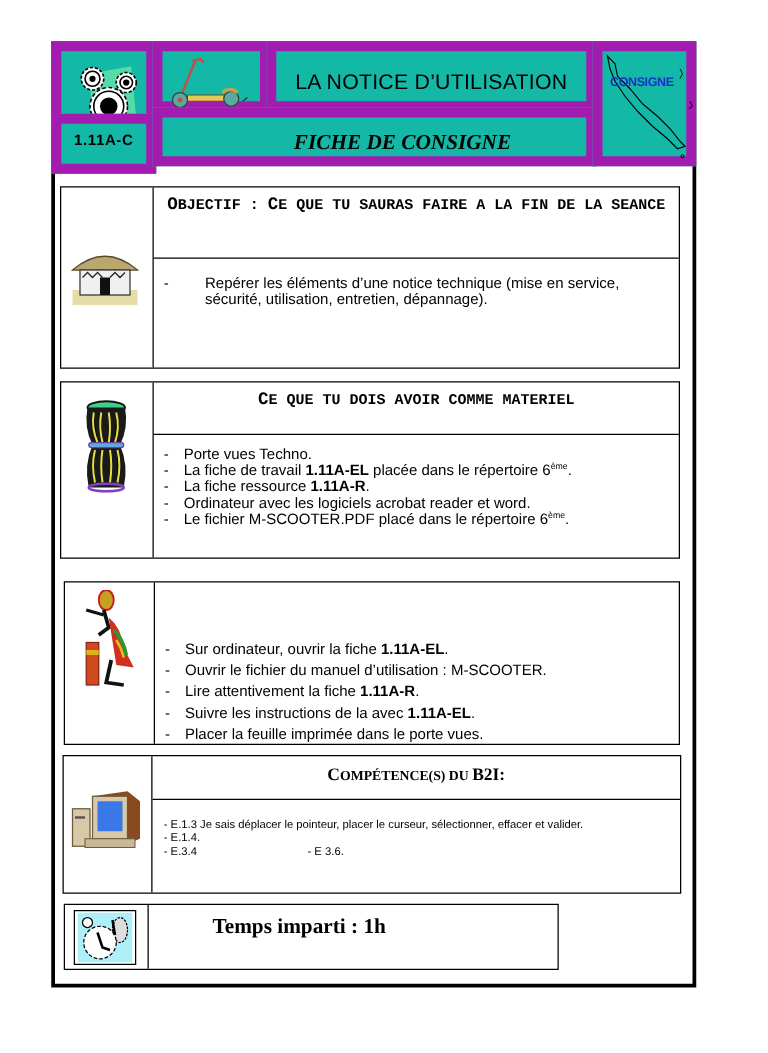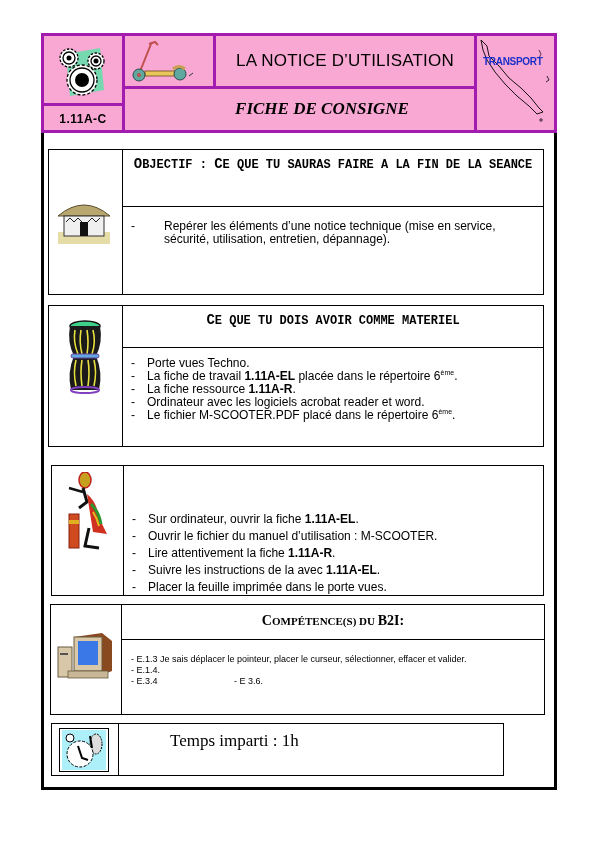--- a/index.html
+++ b/index.html
@@ -1,19 +1,19 @@
 <!DOCTYPE html>
 <html><head>
   <meta charset="utf-8">
   <style>
     html, body { margin: 0; padding: 0; background: #ffffff; }
     body { width: 614px; height: 842px; position: relative; overflow: hidden; font-family: "Liberation Sans", sans-serif; color: #000; }
     .abs { position: absolute; box-sizing: border-box; }
     .frame { left: 41px; top: 33px; width: 516px; height: 757px; border: 3px solid #000; }
-    .hdr-cell { border: 3px solid #a21caf; background: #f9a8d4; }
+    .hdr-cell { border: 8px solid #a21caf; background: #14b8a6; }
     .title-main { font-size: 17px; text-align: center; line-height: 50px; letter-spacing: 0.2px; }
     .title-sub { font-family: "Liberation Serif", serif; font-weight: bold; font-style: italic; font-size: 17px; text-align: center; line-height: 40px; padding-left: 45px; }
     .code { font-family: "Liberation Sans", sans-serif; font-weight: bold; font-size: 12px; text-align: center; line-height: 27px; letter-spacing: 0.5px; }
     .transport { color: #1b2fc9; font-weight: bold; font-size: 10px; letter-spacing: -0.3px; }
     .sec-box { border: 1px solid #000; background: #fff; }
     .sec-icon { border-right: 1px solid #000; }
     .sec-head { border-bottom: 1px solid #000; font-weight: bold; text-align: center; font-size: 12px; font-family: Liberation Mono, monospace; }
     .sc-big { font-size: 14px; }
     .sec-body { font-size: 12px; line-height: 13px; }
     .li { position: relative; padding-left: 24px; }
@@ -39,21 +39,21 @@
       <circle cx="52" cy="25" r="8" stroke-dasharray="2.5 1.5"></circle>
       <circle cx="52" cy="25" r="5"></circle>
       <circle cx="38" cy="44" r="15" stroke-dasharray="3 2"></circle>
       <circle cx="38" cy="44" r="12"></circle>
     </g>
     <circle cx="25" cy="22" r="2.5" fill="#000"></circle>
     <circle cx="52" cy="25" r="2.5" fill="#000"></circle>
     <circle cx="38" cy="44" r="7" fill="#000"></circle>
   </svg>
 </div>
-<div class="abs hdr-cell code" style="left:41px;top:103px;width:84px;height:30px;">1.11A-C</div>
+<div class="abs hdr-cell code" style="left:41px;top:91px;width:84px;height:48px;">1.11A-C</div>
 
 <div class="abs hdr-cell" style="left:122px;top:33px;width:94px;height:56px;">
   <svg width="88" height="50" viewBox="0 0 88 50">
     <path d="M24 8 L30 6 L33 9" stroke="#c0504d" stroke-width="2" fill="none"></path>
     <line x1="26" y1="8" x2="14" y2="38" stroke="#c0504d" stroke-width="2"></line>
     <rect x="20" y="35" width="30" height="5" fill="#e8c65a" stroke="#6a4a1a" stroke-width="0.8"></rect>
     <circle cx="14" cy="39" r="6" fill="#5fa8a0" stroke="#2a4a48" stroke-width="1"></circle>
     <circle cx="14" cy="39" r="2" fill="#c0504d"></circle>
     <circle cx="55" cy="38" r="6" fill="#5fa8a0" stroke="#2a4a48" stroke-width="1"></circle>
     <path d="M48 33 Q54 28 60 33" stroke="#c8a050" stroke-width="3" fill="none"></path>
@@ -65,21 +65,21 @@
 
 <div class="abs hdr-cell title-sub" style="left:122px;top:86px;width:355px;height:47px;">FICHE DE CONSIGNE</div>
 
 <div class="abs hdr-cell" style="left:474px;top:33px;width:83px;height:100px;">
   <svg width="77" height="94" viewBox="0 0 77 94" style="position:absolute;left:0;top:0;">
     <path d="M4 4 L10 10 L12 20 L22 30 L32 42 L44 52 L54 62 L62 72 L66 76 L60 78 L52 70 L40 60 L28 48 L18 36 L10 24 L6 14 Z" fill="none" stroke="#000" stroke-width="0.9"></path>
     <path d="M70 40 L72 44 L69 46" fill="none" stroke="#000" stroke-width="0.8"></path>
     <circle cx="64" cy="84" r="1.2" fill="none" stroke="#000" stroke-width="0.8"></circle>
     <path d="M62 14 L64 18 L62 22" fill="none" stroke="#000" stroke-width="0.7"></path>
   </svg>
-  <div class="abs transport" style="left:6px;top:20px;">TRANSPORT</div>
+  <div class="abs transport" style="left:6px;top:20px;">CONSIGNE</div>
 </div>
 
 <div class="abs sec-box" style="left:48px;top:149px;width:496px;height:146px;">
   <div class="abs sec-icon" style="left:0;top:0;width:74px;height:144px;">
     <svg width="60" height="56" viewBox="0 0 60 56" style="position:absolute;left:5px;top:42px;">
       <rect x="4" y="40" width="52" height="12" fill="#e6dca8"></rect>
       <path d="M4 24 Q30 2 56 24 Z" fill="#b8a870" stroke="#5a4a2a" stroke-width="1"></path>
       <rect x="10" y="24" width="40" height="20" fill="#f0f0f0" stroke="#333" stroke-width="1"></rect>
       <path d="M12 30 L16 26 L20 30 L24 26 L28 30 M34 30 L38 26 L42 30 L46 26" stroke="#222" fill="none" stroke-width="1"></path>
       <rect x="26" y="30" width="8" height="14" fill="#111"></rect>
@@ -163,26 +163,26 @@
     </svg>
   </div>
   <div class="abs sec-head b2i-head" style="left:71px;top:0;width:422px;height:35px;padding-top:8px;">
     <span class="big">C</span><span>OMPÉTENCE(S) DU </span><span class="big">B2I:</span>
   </div>
   <div class="abs b2i-body" style="left:80px;top:49px;width:412px;">
     <div>- E.1.3 Je sais déplacer le pointeur, placer le curseur, sélectionner, effacer et valider.</div>
     <div>- E.1.4.</div>
     <div style="position:relative;">
       <span>- E.3.4</span>
-      <span style="position:absolute;left:103px;">- E 3.6.</span>
+      <span style="position:absolute;left:115px;">- E 3.6.</span>
     </div>
   </div>
 </div>
 
-<div class="abs sec-box" style="left:51px;top:723px;width:453px;height:53px;">
+<div class="abs sec-box" style="left:51px;top:723px;width:396px;height:53px;font-weight:bold;">
   <div class="abs sec-icon" style="left:0;top:0;width:67px;height:51px;">
     <div class="abs" style="left:7px;top:4px;width:50px;height:44px;border:1px solid #000;background:#fff;">
       <svg width="44" height="40" viewBox="0 0 44 40" style="position:absolute;left:2px;top:1px;">
         <rect x="0" y="0" width="44" height="40" fill="#aef0fa"></rect>
         <circle cx="8" cy="8" r="4" fill="#fff" stroke="#000" stroke-width="1"></circle>
         <ellipse cx="34" cy="14" rx="6" ry="10" fill="#ddd" stroke="#000" stroke-width="1" stroke-dasharray="2 1"></ellipse>
         <circle cx="18" cy="24" r="13" fill="#fff" stroke="#000" stroke-width="1" stroke-dasharray="3 1.5"></circle>
         <path d="M16 16 L20 28 L26 30" stroke="#000" stroke-width="2" fill="none"></path>
         <path d="M28 6 L30 18" stroke="#000" stroke-width="2"></path>
       </svg>

